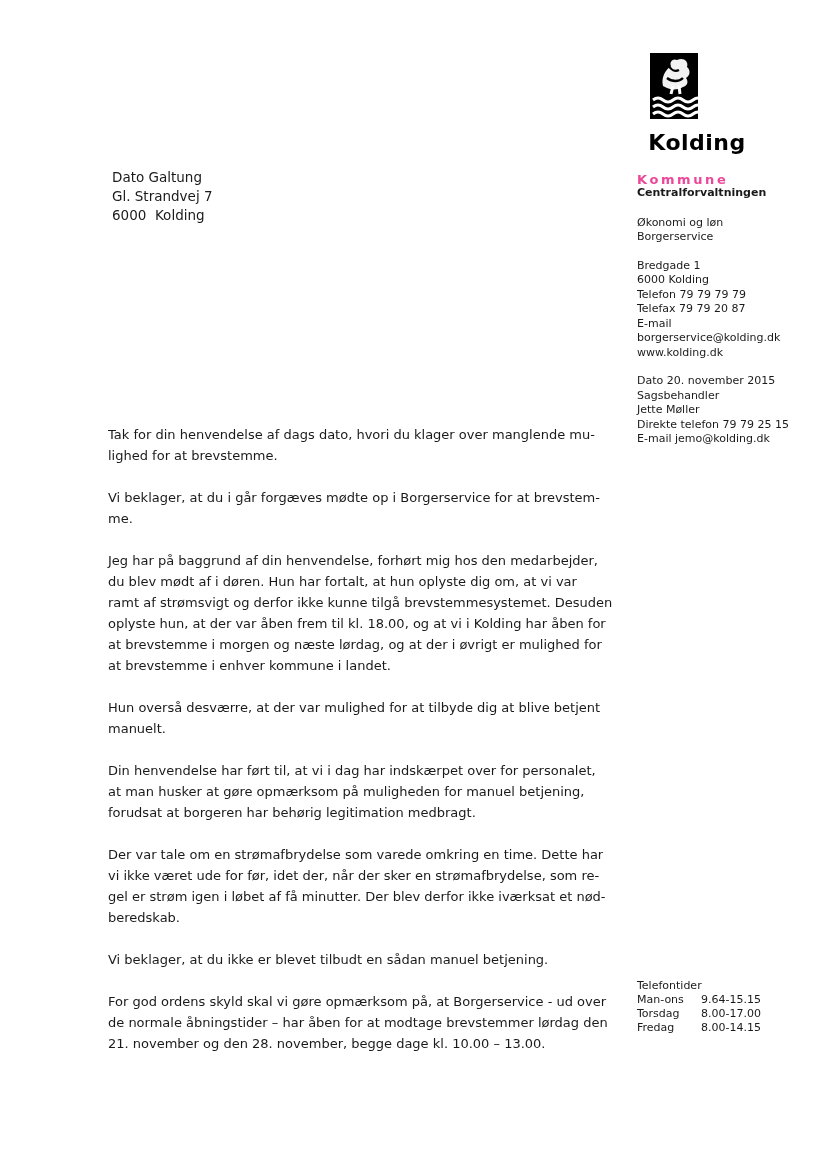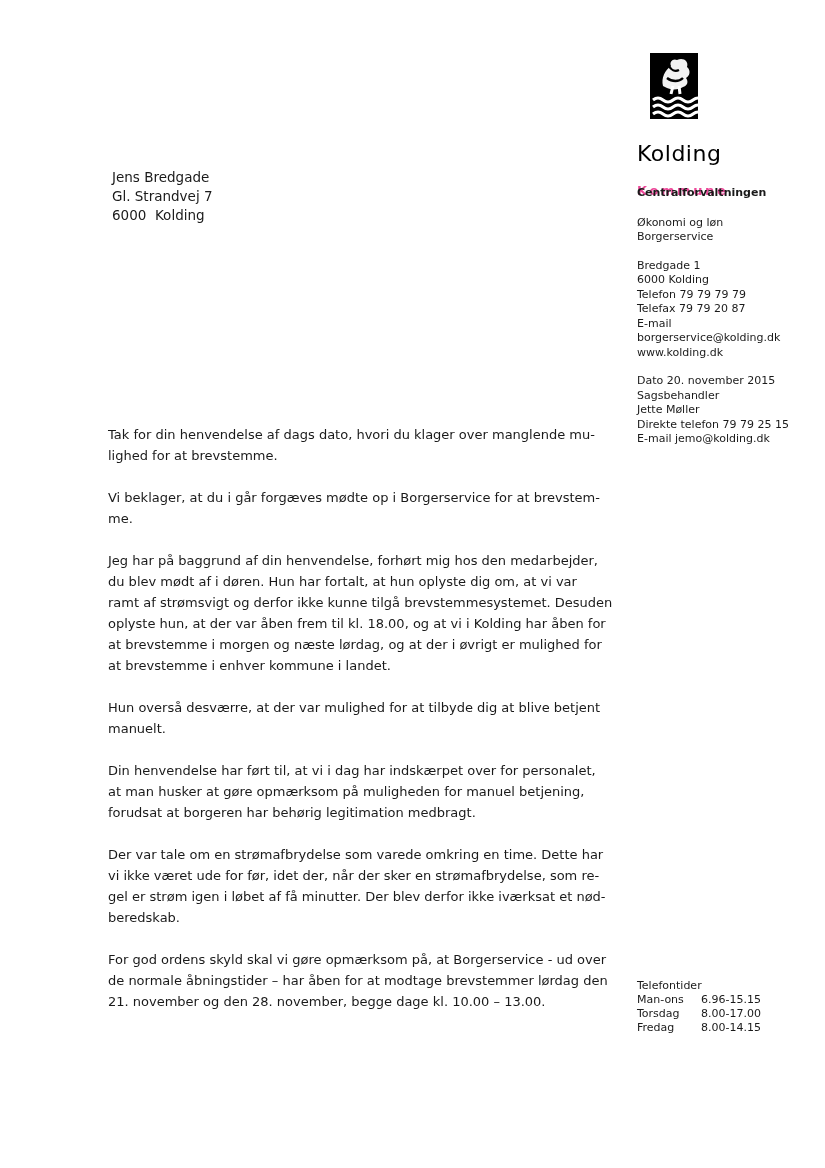--- a/index.html
+++ b/index.html
@@ -6,21 +6,21 @@
   body{
     width:825px;height:1168px;position:relative;background:#ffffff;
     font-family:"DejaVu Sans","Liberation Sans",sans-serif;
     color:#1a1a1a;-webkit-font-smoothing:antialiased;
   }
   .page{position:absolute;inset:0;background:#fff;}
 
   
   .logo-block{position:absolute;left:637px;top:52px;width:120px;}
   .coat{display:block;margin-left:12px;}
-  .logo-title{font-size:22px;font-weight:normal;letter-spacing:0.5px;margin-top:19px;color:#000;}
+  .logo-title{font-size:22px;font-weight:bold;letter-spacing:0.5px;margin-top:8px;color:#000;text-align:center;}
   .logo-subtitle{font-size:13px;font-weight:bold;letter-spacing:2.6px;color:#ec4899;margin-top:17px;}
 
   
   .recipient{position:absolute;left:112px;top:168px;font-size:13.5px;line-height:19px;}
   .recipient div{white-space:pre;}
 
   
   .sidebar{position:absolute;left:637px;top:186px;width:175px;font-size:11px;line-height:14.5px;}
   .sidebar .dept{font-weight:bold;margin-bottom:15px;}
   .sb-group{margin-bottom:14px;}
@@ -51,45 +51,46 @@
 
       <path d="M4 48 q5 -4 10 0 t10 0 t10 0 t10 0 t10 0" stroke="#fff" stroke-width="3" fill="none"></path>
       <path d="M4 55 q5 -4 10 0 t10 0 t10 0 t10 0 t10 0" stroke="#fff" stroke-width="3" fill="none"></path>
       <path d="M4 62 q5 -4 10 0 t10 0 t10 0 t10 0 t10 0" stroke="#fff" stroke-width="3" fill="none"></path>
     </svg>
     <div class="logo-title">Kolding</div>
     <div class="logo-subtitle">Kommune</div>
   </div>
 
   <div class="recipient">
-      <div>Jens Bredgade</div>
+      <div>Dato Galtung</div>
       <div>Gl. Strandvej 7</div>
       <div>6000  Kolding</div>
     </div>
 
   <div class="sidebar">
     <div class="dept">Centralforvaltningen</div>
     <div class="sb-group"><div>Økonomi og løn</div><div>Borgerservice</div></div>
     <div class="sb-group"><div>Bredgade 1</div><div>6000 Kolding</div><div>Telefon 79 79 79 79</div><div>Telefax 79 79 20 87</div><div>E-mail</div><div>borgerservice@kolding.dk</div><div>www.kolding.dk</div></div>
     <div class="sb-group"><div>Dato 20. november 2015</div><div>Sagsbehandler</div><div>Jette Møller</div><div>Direkte telefon 79 79 25 15</div><div>E-mail jemo@kolding.dk</div></div>
   </div>
 
   <div class="letter-body">
       <p>Tak for din henvendelse af dags dato, hvori du klager over manglende mu-<br>lighed for at brevstemme.</p>
       <p>Vi beklager, at du i går forgæves mødte op i Borgerservice for at brevstem-<br>me.</p>
       <p>Jeg har på baggrund af din henvendelse, forhørt mig hos den medarbejder,<br>du blev mødt af i døren. Hun har fortalt, at hun oplyste dig om, at vi var<br>ramt af strømsvigt og derfor ikke kunne tilgå brevstemmesystemet. Desuden<br>oplyste hun, at der var åben frem til kl. 18.00, og at vi i Kolding har åben for<br>at brevstemme i morgen og næste lørdag, og at der i øvrigt er mulighed for<br>at brevstemme i enhver kommune i landet.</p>
       <p>Hun overså desværre, at der var mulighed for at tilbyde dig at blive betjent<br>manuelt.</p>
       <p>Din henvendelse har ført til, at vi i dag har indskærpet over for personalet,<br>at man husker at gøre opmærksom på muligheden for manuel betjening,<br>forudsat at borgeren har behørig legitimation medbragt.</p>
       <p>Der var tale om en strømafbrydelse som varede omkring en time. Dette har<br>vi ikke været ude for før, idet der, når der sker en strømafbrydelse, som re-<br>gel er strøm igen i løbet af få minutter. Der blev derfor ikke iværksat et nød-<br>beredskab.</p>
+      <p>Vi beklager, at du ikke er blevet tilbudt en sådan manuel betjening.</p>
       <p>For god ordens skyld skal vi gøre opmærksom på, at Borgerservice - ud over<br>de normale åbningstider – har åben for at modtage brevstemmer lørdag den<br>21. november og den 28. november, begge dage kl. 10.00 – 13.00.</p>
     </div>
 
 
   <div class="hours phone">
     <div class="hours-title">Telefontider</div>
     <div>
-        <div class="hours-row"><span class="day">Man-ons</span><span>6.96-15.15</span></div>
+        <div class="hours-row"><span class="day">Man-ons</span><span>9.64-15.15</span></div>
         <div class="hours-row"><span class="day">Torsdag</span><span>8.00-17.00</span></div>
         <div class="hours-row"><span class="day">Fredag</span><span>8.00-14.15</span></div>
       </div>
   </div>
 
 </div>
 
 </body></html>

